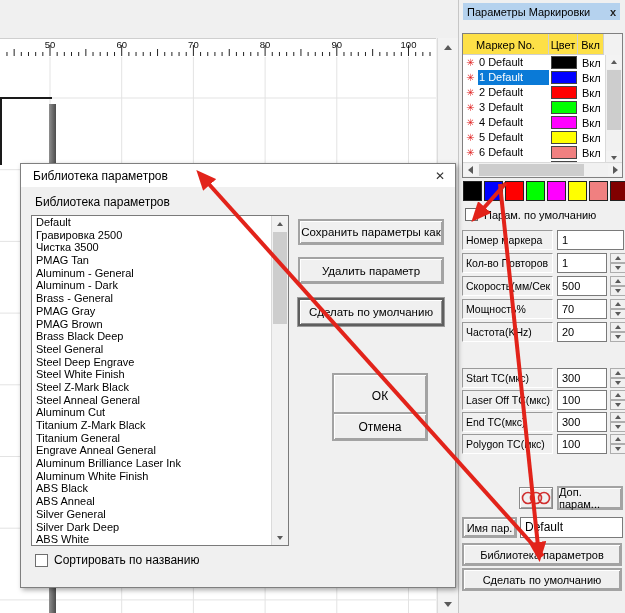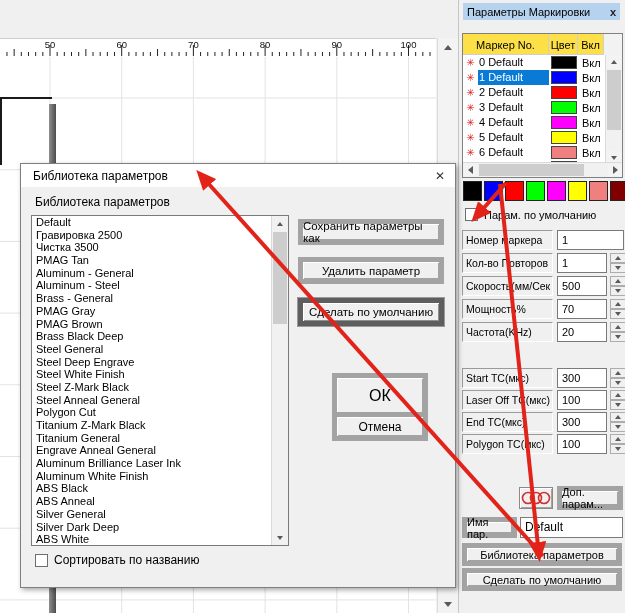--- a/index.html
+++ b/index.html
@@ -64,21 +64,21 @@
   .flabel{position:absolute;left:0;top:0;width:91px;height:20px;background:#f0f0f0;
           border:1px solid;border-color:#9a9a9a #ffffff #ffffff #9a9a9a;box-sizing:border-box;
           font-size:10.5px;line-height:18px;padding-left:3px;overflow:hidden;white-space:nowrap;}
   .fvalue{position:absolute;left:95px;top:0;width:50px;height:20px;background:#fff;
           border:1px solid #7a7a7a;box-sizing:border-box;font-size:11px;line-height:18px;padding-left:4px;}
   .fvalue.wide{width:67px;}
   .fspin{position:absolute;left:148px;top:0;width:16px;height:20px;}
   .fspin .half{position:absolute;left:0;width:16px;height:10px;background:#f0f0f0;border:1px solid #adadad;
                box-sizing:border-box;display:flex;align-items:center;justify-content:center;}
 
-  .btn3d{background:#f0f0f0;border:5px solid #a3a3a3;
+  .btn3d{background:#f0f0f0;border:2px solid #a3a3a3;
          box-shadow:inset 1px 1px 0 #ffffff, inset -1px -1px 0 #a3a3a3;
          display:flex;align-items:center;justify-content:center;box-sizing:border-box;
          font-size:11px;font-family:"Liberation Sans",sans-serif;}
   .sunken-btn{background:#f0f0f0;border:1px solid #8a8a8a;
          box-shadow:inset 1px 1px 0 #ffffff, inset -1px -1px 0 #a3a3a3;
          box-sizing:border-box;display:flex;align-items:center;justify-content:center;}
 
   
   .dialog{position:absolute;left:20px;top:163px;width:434px;height:423px;background:#f0f0f0;
           border:1px solid #7f7f7f;box-shadow:2px 2px 5px rgba(0,0,0,0.35);font-size:12px;}
@@ -429,31 +429,31 @@
   </div>
   <div class="dlg-label">Библиотека параметров</div>
 
   <div class="listbox">
     <div class="lb-items" id="lb-items">
         <div class="lb-item">Default</div>
         <div class="lb-item">Гравировка 2500</div>
         <div class="lb-item">Чистка 3500</div>
         <div class="lb-item">PMAG Tan</div>
         <div class="lb-item">Aluminum - General</div>
-        <div class="lb-item">Aluminum - Steel</div>
+        <div class="lb-item">Aluminum - Dark</div>
         <div class="lb-item">Brass - General</div>
         <div class="lb-item">PMAG Gray</div>
         <div class="lb-item">PMAG Brown</div>
         <div class="lb-item">Brass Black Deep</div>
         <div class="lb-item">Steel General</div>
         <div class="lb-item">Steel Deep Engrave</div>
         <div class="lb-item">Steel White Finish</div>
         <div class="lb-item">Steel Z-Mark Black</div>
         <div class="lb-item">Steel Anneal General</div>
-        <div class="lb-item">Polygon Cut</div>
+        <div class="lb-item">Aluminum Cut</div>
         <div class="lb-item">Titanium Z-Mark Black</div>
         <div class="lb-item">Titanium General</div>
         <div class="lb-item">Engrave Anneal General</div>
         <div class="lb-item">Aluminum Brilliance Laser Ink</div>
         <div class="lb-item">Aluminum White Finish</div>
         <div class="lb-item">ABS Black</div>
         <div class="lb-item">ABS Anneal</div>
         <div class="lb-item">Silver General</div>
         <div class="lb-item">Silver Dark Deep</div>
         <div class="lb-item">ABS White</div>
@@ -465,21 +465,21 @@
       <div class="lb-thumb"></div>
       <div class="sbtn" style="top:314px;width:15px;height:15px;background:#f1f1f1;">
           <div class="tri-down sm"></div>
         </div>
     </div>
   </div>
 
   <div class="btn3d dlg-btn" style="left:277px;top:55px;width:146px;height:26px;font-size:11.5px;">Сохранить параметры как</div>
   <div class="btn3d dlg-btn" style="left:277px;top:93px;width:146px;height:27px;font-size:11.5px;">Удалить параметр</div>
   <div class="btn3d dlg-btn focusd" style="left:277px;top:134px;width:146px;height:28px;font-size:11.5px;">Сделать по умолчанию</div>
-  <div class="btn3d dlg-btn" style="left:311px;top:209px;width:96px;height:45px;font-size:16px;">ОК</div>
+  <div class="btn3d dlg-btn" style="left:311px;top:209px;width:96px;height:45px;font-size:12px;">ОК</div>
   <div class="btn3d dlg-btn" style="left:311px;top:248px;width:96px;height:29px;font-size:12px;">Отмена</div>
 
   <div class="chkrow" style="left:14px;top:389px;font-size:12px;">
     <div class="chkbox"></div>
     <span>Сортировать по названию</span>
   </div>
 </div>
 
 <svg class="overlay" id="arrow-svg">
     <defs>

